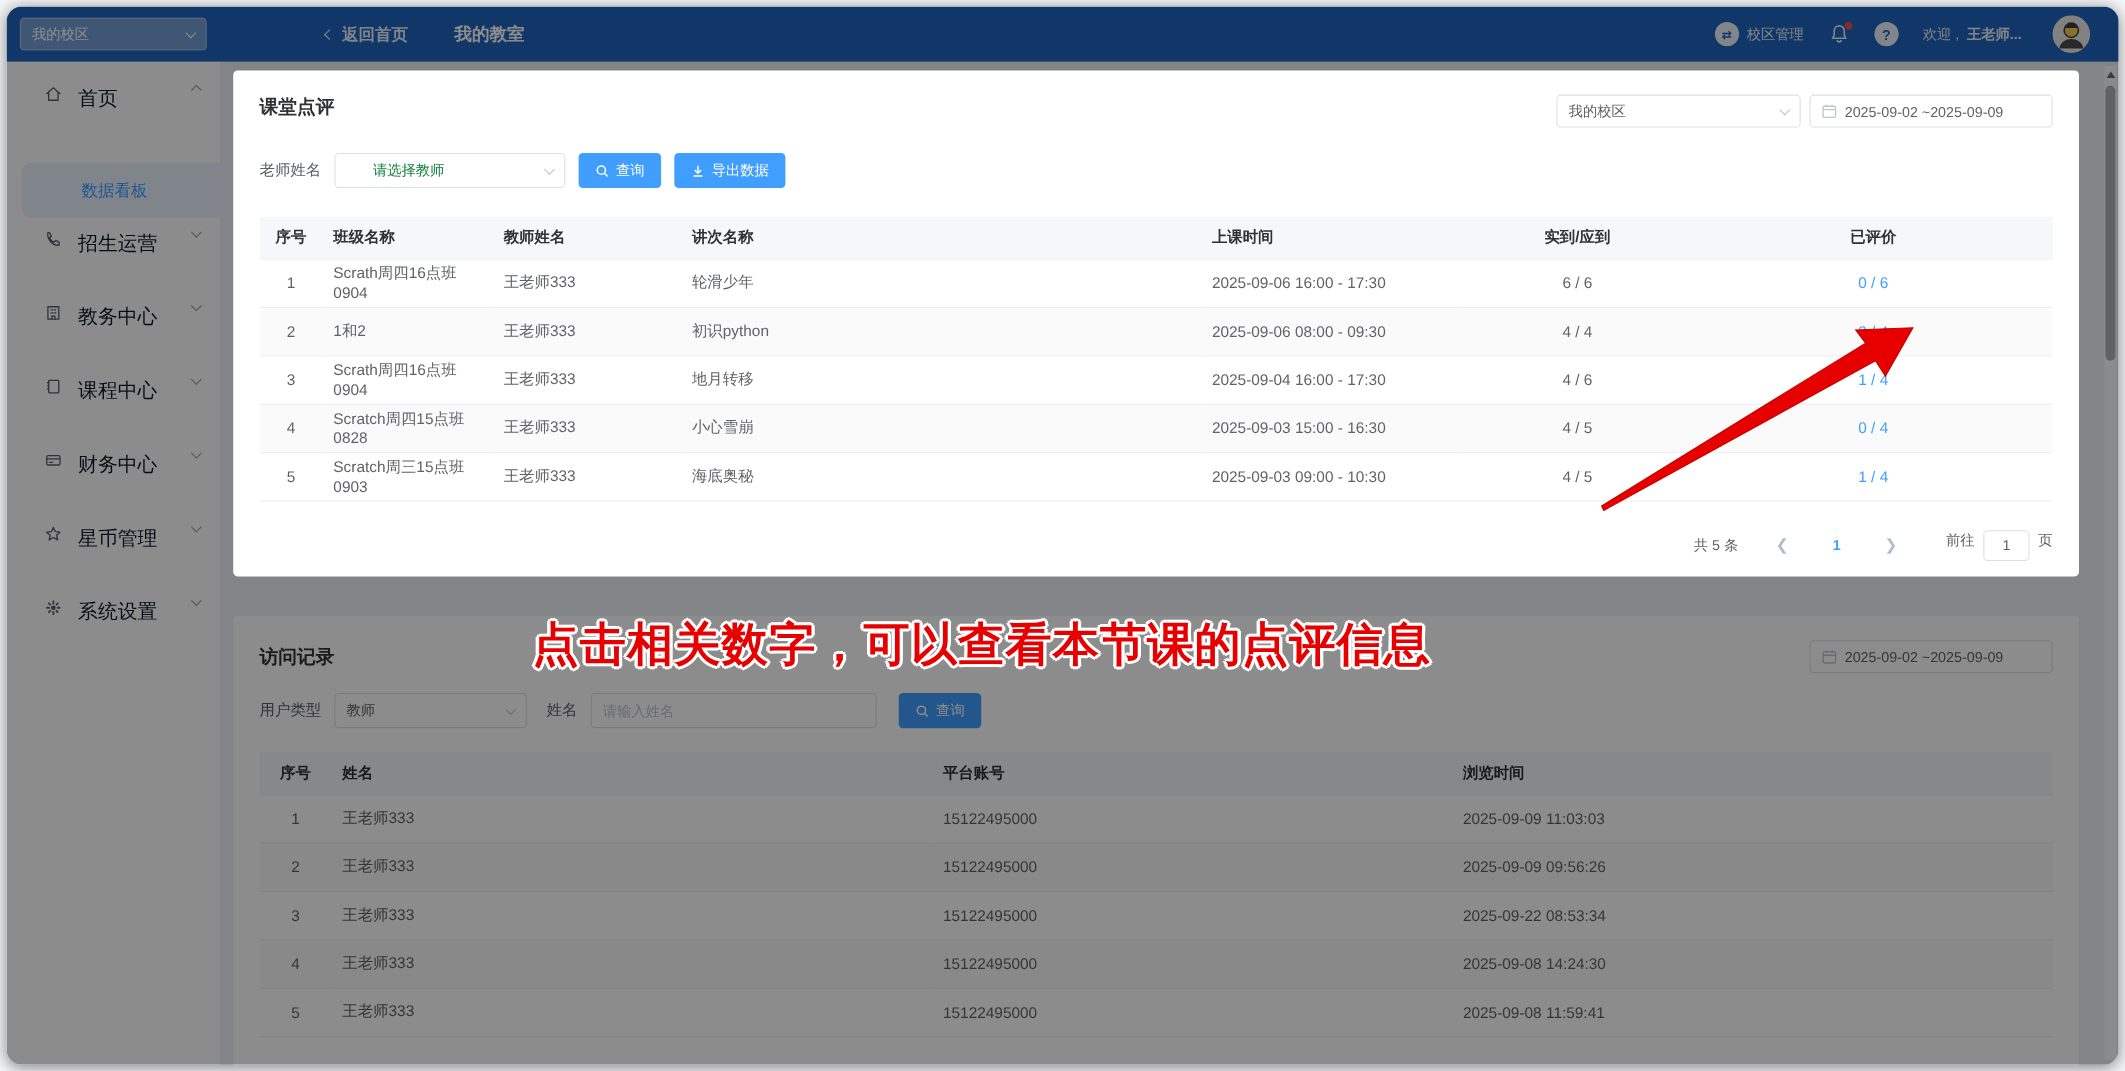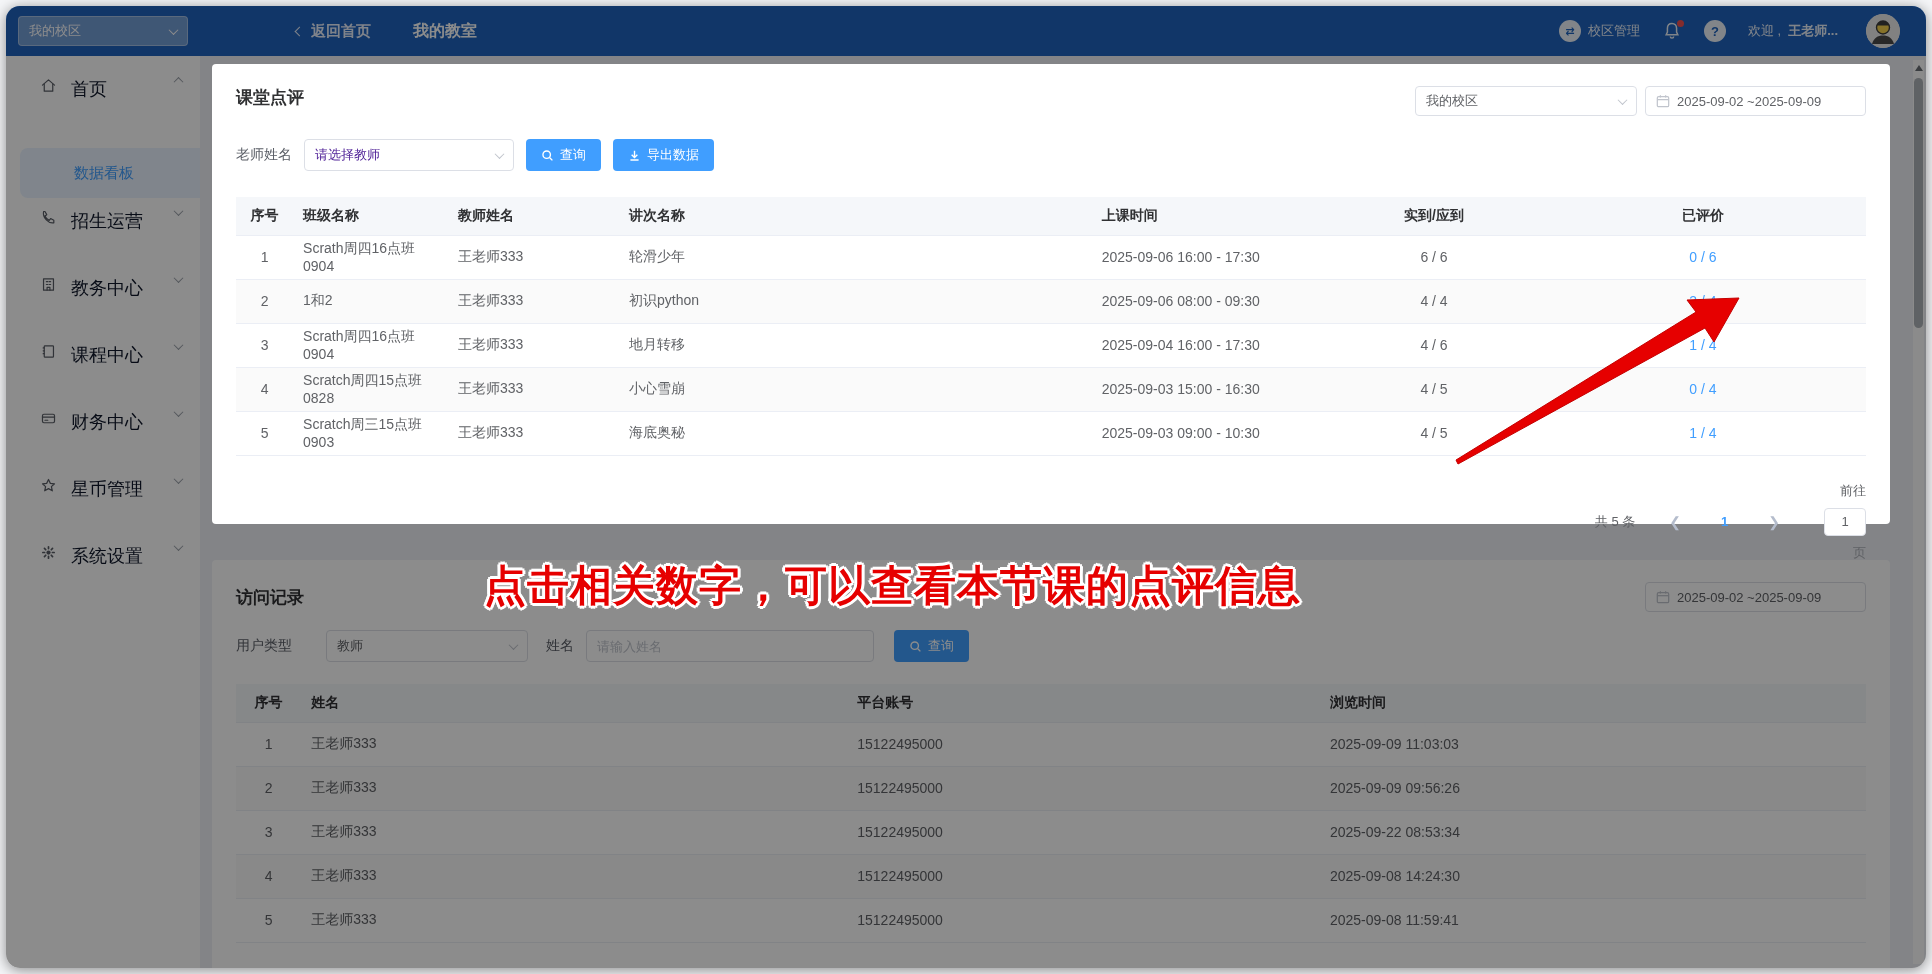--- a/index.html
+++ b/index.html
@@ -39,42 +39,42 @@
 
   
   .main { position:absolute; top:50px; left:194px; right:0; bottom:0; padding:8px 36px 0 12px; }
   .panel { background:#fff; border-radius:4px; padding:22px 24px; }
   .panel-title { font-size:17px; font-weight:bold; color:#303133; }
   .panel-toprow { display:flex; align-items:flex-start; justify-content:space-between; }
   .ctrl-group { display:flex; gap:8px; }
   .sel { height:30px; border:1px solid #dcdfe6; border-radius:4px; background:#fff; display:flex; align-items:center;
          justify-content:space-between; padding:0 10px; font-size:13px; color:#606266; cursor:pointer; }
   .sel .chev { color:#c0c4cc; }
-  .sel .ph { color:#4c1d95; }
+  .sel .ph { color:#15803d;margin-left:24px; }
   .datebox { height:30px; border:1px solid #dcdfe6; border-radius:4px; background:#fff; display:flex; align-items:center;
              gap:7px; padding:0 10px; font-size:13px; color:#606266; cursor:pointer; }
   .filters { display:flex; align-items:center; margin-top:23px; gap:12px; }
   .f-label { font-size:14px; color:#5a5e66; }
   .btn { height:32px; border:none; border-radius:4px; background:#409eff; color:#fff; font-size:13px; display:flex;
          align-items:center; gap:6px; padding:0 15px; cursor:pointer; font-family:inherit; }
-  .txtinput { height:32px; width:288px; border:1px solid #dcdfe6; border-radius:4px; padding:0 10px; font-size:13px; color:#606266; font-family:inherit; }
+  .txtinput { height:32px; width:260px; border:1px solid #dcdfe6; border-radius:4px; padding:0 10px; font-size:13px; color:#606266; font-family:inherit; }
   .txtinput::placeholder { color:#c0c4cc; }
 
   table { width:100%; border-collapse:collapse; table-layout:fixed; margin-top:26px; }
   thead th { background:#f5f7fa; height:38px; font-size:14px; color:#303133; font-weight:bold; text-align:left; padding:0 10px; }
   tbody td { height:44px; font-size:14px; color:#606266; border-bottom:1px solid #ebeef5; padding:0 10px; }
   tbody tr:first-child td { border-top:1px solid #ebeef5; }
   tbody tr:nth-child(even) td { background:#fafafa; }
   th.center, td.center { text-align:center; }
   .link { color:#409eff; cursor:pointer; }
 
   .pagination { margin-top:26px; display:flex; align-items:center; justify-content:flex-end; gap:30px; font-size:13px; color:#606266; }
   .pg-arrow { color:#b4bccc; font-size:14px; cursor:pointer; padding:0 4px; }
   .pg-num { color:#409eff; font-weight:bold; cursor:pointer; padding:0 6px; }
-  .pg-goto { display:flex; align-items:flex-end; gap:8px; margin-left:10px;flex-direction:column; }
+  .pg-goto { display:flex; align-items:flex-start; gap:8px; margin-left:10px; }
   .pg-input { width:42px; height:28px; border:1px solid #dcdfe6; border-radius:4px; text-align:center; font-size:13px; color:#606266; font-family:inherit; }
 
   
   .dim { position:absolute; inset:0; background:rgba(0,0,0,.45); z-index:40; }
   #panel-review { position:relative; z-index:45; height:460px; }
   #panel-visit { position:relative; margin-top:36px; height:540px; z-index:1; }
 
   
   .annotation { position:absolute; left:478px; top:552px; z-index:60; font-size:42px; font-weight:bold; color:#e60000; white-space:nowrap; letter-spacing:1px;
     text-shadow:-2px -2px 0 #fff, 2px -2px 0 #fff, -2px 2px 0 #fff, 2px 2px 0 #fff, 0 -3px 0 #fff, 0 3px 0 #fff, -3px 0 0 #fff, 3px 0 0 #fff; }
@@ -353,21 +353,21 @@
             <line x1="1.5" y1="6.5" x2="14.5" y2="6.5" stroke="#c0c4cc" stroke-width="1.4"></line>
             <line x1="5" y1="1.5" x2="5" y2="4" stroke="#c0c4cc" stroke-width="1.4"></line>
             <line x1="11" y1="1.5" x2="11" y2="4" stroke="#c0c4cc" stroke-width="1.4"></line>
           </svg>
           <span>2025-09-02 ~2025-09-09</span>
         </div>
       </div>
 
       <div class="filters" style="margin-top:18px;">
         <span class="f-label">用户类型</span>
-        <div class="sel" style="width:202px;height:32px;margin-left:22px;">
+        <div class="sel" style="width:175px;height:32px;">
           <span>教师</span>
           <span class="chev down"></span>
         </div>
         <span class="f-label" style="margin-left:6px;">姓名</span>
         <input class="txtinput" placeholder="请输入姓名" style="">
         <button class="btn" style="margin-left:8px;">
           <svg width="13" height="13" viewBox="0 0 16 16">
             <circle cx="7" cy="7" r="4.6" fill="none" stroke="#fff" stroke-width="1.7"></circle>
             <line x1="10.5" y1="10.5" x2="14" y2="14" stroke="#fff" stroke-width="1.7"></line>
           </svg>

